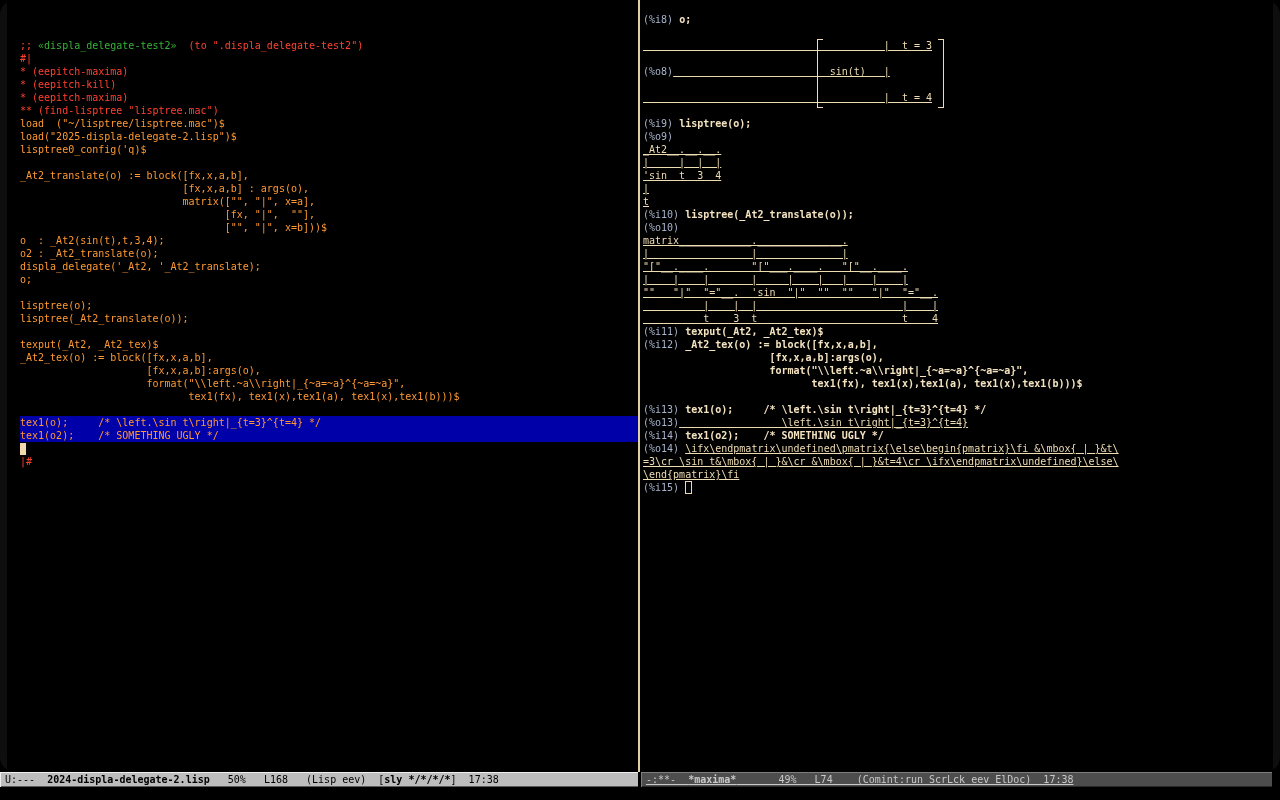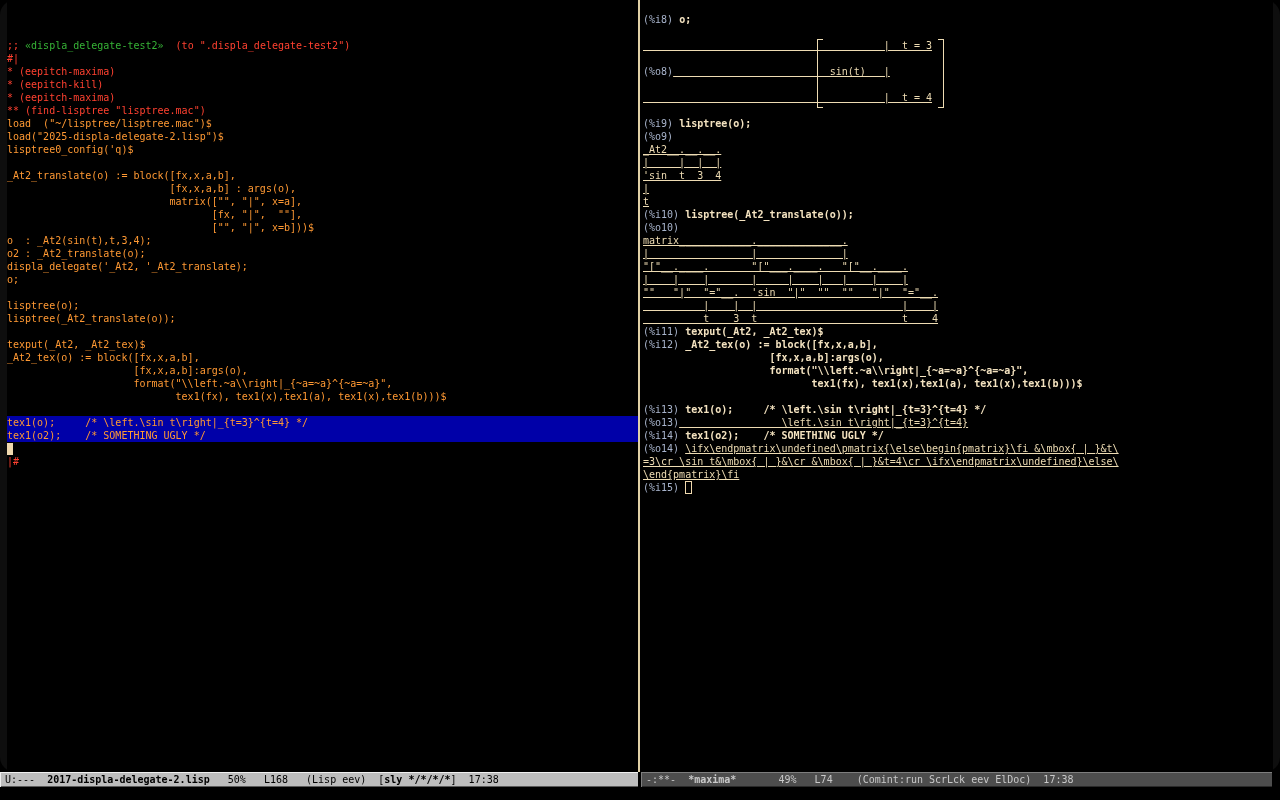--- a/index.html
+++ b/index.html
@@ -3,38 +3,38 @@
 <meta charset="utf-8">
 <style>
   html,body{margin:0;padding:0;background:#000;}
   .screen{position:relative;width:1280px;height:800px;background:#000;overflow:hidden;
           font-family:"DejaVu Sans Mono",monospace;font-size:10px;line-height:13px;}
   .window{position:absolute;top:0;background:#000;overflow:hidden;border-radius:15px;}
   #left-window{left:0;width:638px;height:772px;}
   #right-window{left:641px;width:639px;height:772px;}
   .fringe{position:absolute;top:0;height:772px;background:#0e0e0e;}
   .buffer{position:absolute;top:0;left:0;right:0;bottom:0;white-space:pre;}
-  #left-buffer{padding-left:7px;}
+  #left-buffer{padding-left:20px;}
   #right-buffer{padding-left:2px;}
   .line{height:13px;white-space:pre;}
   .cmt{color:#ff4130;}
   .code{color:#ff9933;}
   .anchor{color:#36b336;}
   .prompt{color:#a8b4cc;}
   .input{color:#f4e3c0;font-weight:bold;}
   .out{color:#eedcb3;text-decoration:underline;}
   .hl{background:#0000a8;}
   .cursor-block{display:inline-block;width:6px;height:12px;background:#f0d9ae;vertical-align:top;margin-top:1px;}
   .cursor-hollow{display:inline-block;width:5px;height:11px;border:1px solid #f0d9ae;vertical-align:top;margin-top:0;}
   .divider{position:absolute;left:638px;top:0;width:2px;height:772px;background:#e0d0a6;}
   .modeline{position:absolute;top:772px;height:15px;line-height:15px;white-space:pre;padding-left:5px;box-sizing:border-box;}
   .modeline.active{left:0;width:638px;background:#bdbdbd;color:#000;
       box-shadow:inset 0 1px 0 #efefef,inset 1px 0 0 #efefef,inset 0 -1px 0 #5a5a5a;}
   .modeline.inactive{left:641px;width:631px;background:#4d4d4d;color:#c9c9c9;
-      box-shadow:inset 0 1px 0 #7e7e7e,inset 1px 0 0 #7e7e7e,inset 0 -1px 0 #2a2a2a;}
+      box-shadow:inset 0 1px 0 #7e7e7e,inset 1px 0 0 #7e7e7e,inset 0 -1px 0 #2a2a2a;text-decoration:underline;}
   .b{font-weight:bold;}
   .echo-area{position:absolute;left:0;top:787px;width:1280px;height:13px;background:#000;}
   .bracket{position:absolute;width:5px;height:67px;top:39px;}
   #bracket-left{left:176px;border-left:1px solid #eedcb3;border-top:1px solid #eedcb3;border-bottom:1px solid #eedcb3;}
   #bracket-right{left:297px;border-right:1px solid #eedcb3;border-top:1px solid #eedcb3;border-bottom:1px solid #eedcb3;}
 </style>
 </head>
 <body>
 
 <div class="screen">
@@ -46,18 +46,18 @@
 
   <div class="divider"></div>
 
   <div class="window" id="right-window">
     <div class="fringe" style="right:0;width:7px;"></div>
     <div class="buffer" id="right-buffer"><div class="line"></div><div class="line"><span class="prompt">(%i8) </span><span class="input">o;</span></div><div class="line"></div><div class="line"><span class="out">                                        |  t = 3</span></div><div class="line"></div><div class="line"><span class="prompt">(%o8)</span><span class="out">                          sin(t)   |</span></div><div class="line"></div><div class="line"><span class="out">                                        |  t = 4</span></div><div class="line"></div><div class="line"><span class="prompt">(%i9) </span><span class="input">lisptree(o);</span></div><div class="line"><span class="prompt">(%o9)</span></div><div class="line"><span class="out">_At2__.__.__.</span></div><div class="line"><span class="out">|     |  |  |</span></div><div class="line"><span class="out">'sin  t  3  4</span></div><div class="line"><span class="out">|</span></div><div class="line"><span class="out">t</span></div><div class="line"><span class="prompt">(%i10) </span><span class="input">lisptree(_At2_translate(o));</span></div><div class="line"><span class="prompt">(%o10)</span></div><div class="line"><span class="out">matrix____________.______________.</span></div><div class="line"><span class="out">|                 |              |</span></div><div class="line"><span class="out">"["__.____.       "["___.____.   "["__.____.</span></div><div class="line"><span class="out">|    |    |       |     |    |   |    |    |</span></div><div class="line"><span class="out">""   "|"  "="__.  'sin  "|"  ""  ""   "|"  "="__.</span></div><div class="line"><span class="out">          |    |  |                        |    |</span></div><div class="line"><span class="out">          t    3  t                        t    4</span></div><div class="line"><span class="prompt">(%i11) </span><span class="input">texput(_At2, _At2_tex)$</span></div><div class="line"><span class="prompt">(%i12) </span><span class="input">_At2_tex(o) := block([fx,x,a,b],</span></div><div class="line"><span class="input">                     [fx,x,a,b]:args(o),</span></div><div class="line"><span class="input">                     format("\\left.~a\\right|_{~a=~a}^{~a=~a}",</span></div><div class="line"><span class="input">                            tex1(fx), tex1(x),tex1(a), tex1(x),tex1(b)))$</span></div><div class="line"></div><div class="line"><span class="prompt">(%i13) </span><span class="input">tex1(o);     /* \left.\sin t\right|_{t=3}^{t=4} */</span></div><div class="line"><span class="prompt">(%o13)</span><span class="out">                 \left.\sin t\right|_{t=3}^{t=4}</span></div><div class="line"><span class="prompt">(%i14) </span><span class="input">tex1(o2);    /* SOMETHING UGLY */</span></div><div class="line"><span class="prompt">(%o14) </span><span class="out">\ifx\endpmatrix\undefined\pmatrix{\else\begin{pmatrix}\fi &amp;\mbox{ | }&amp;t\</span></div><div class="line"><span class="out">=3\cr \sin t&amp;\mbox{ | }&amp;\cr &amp;\mbox{ | }&amp;t=4\cr \ifx\endpmatrix\undefined}\else\</span></div><div class="line"><span class="out">\end{pmatrix}\fi</span></div><div class="line"><span class="prompt">(%i15) </span><span class="cursor-hollow"></span></div></div>
     <div class="bracket" id="bracket-left"></div>
     <div class="bracket" id="bracket-right"></div>
   </div>
 
-  <div class="modeline active" id="left-modeline"><span class="">U:---  </span><span class="b">2017-displa-delegate-2.lisp</span><span class="">   50%   L168   (Lisp eev)  [</span><span class="b">sly */*/*/*</span><span class="">]  17:38</span></div>
+  <div class="modeline active" id="left-modeline"><span class="">U:---  </span><span class="b">2024-displa-delegate-2.lisp</span><span class="">   50%   L168   (Lisp eev)  [</span><span class="b">sly */*/*/*</span><span class="">]  17:38</span></div>
   <div class="modeline inactive" id="right-modeline"><span class="">-:**-  </span><span class="b">*maxima*</span><span class="">       49%   L74    (Comint:run ScrLck eev ElDoc)  17:38</span></div>
 
   <div class="echo-area"></div>
 
 </div>
 
 </body></html>

